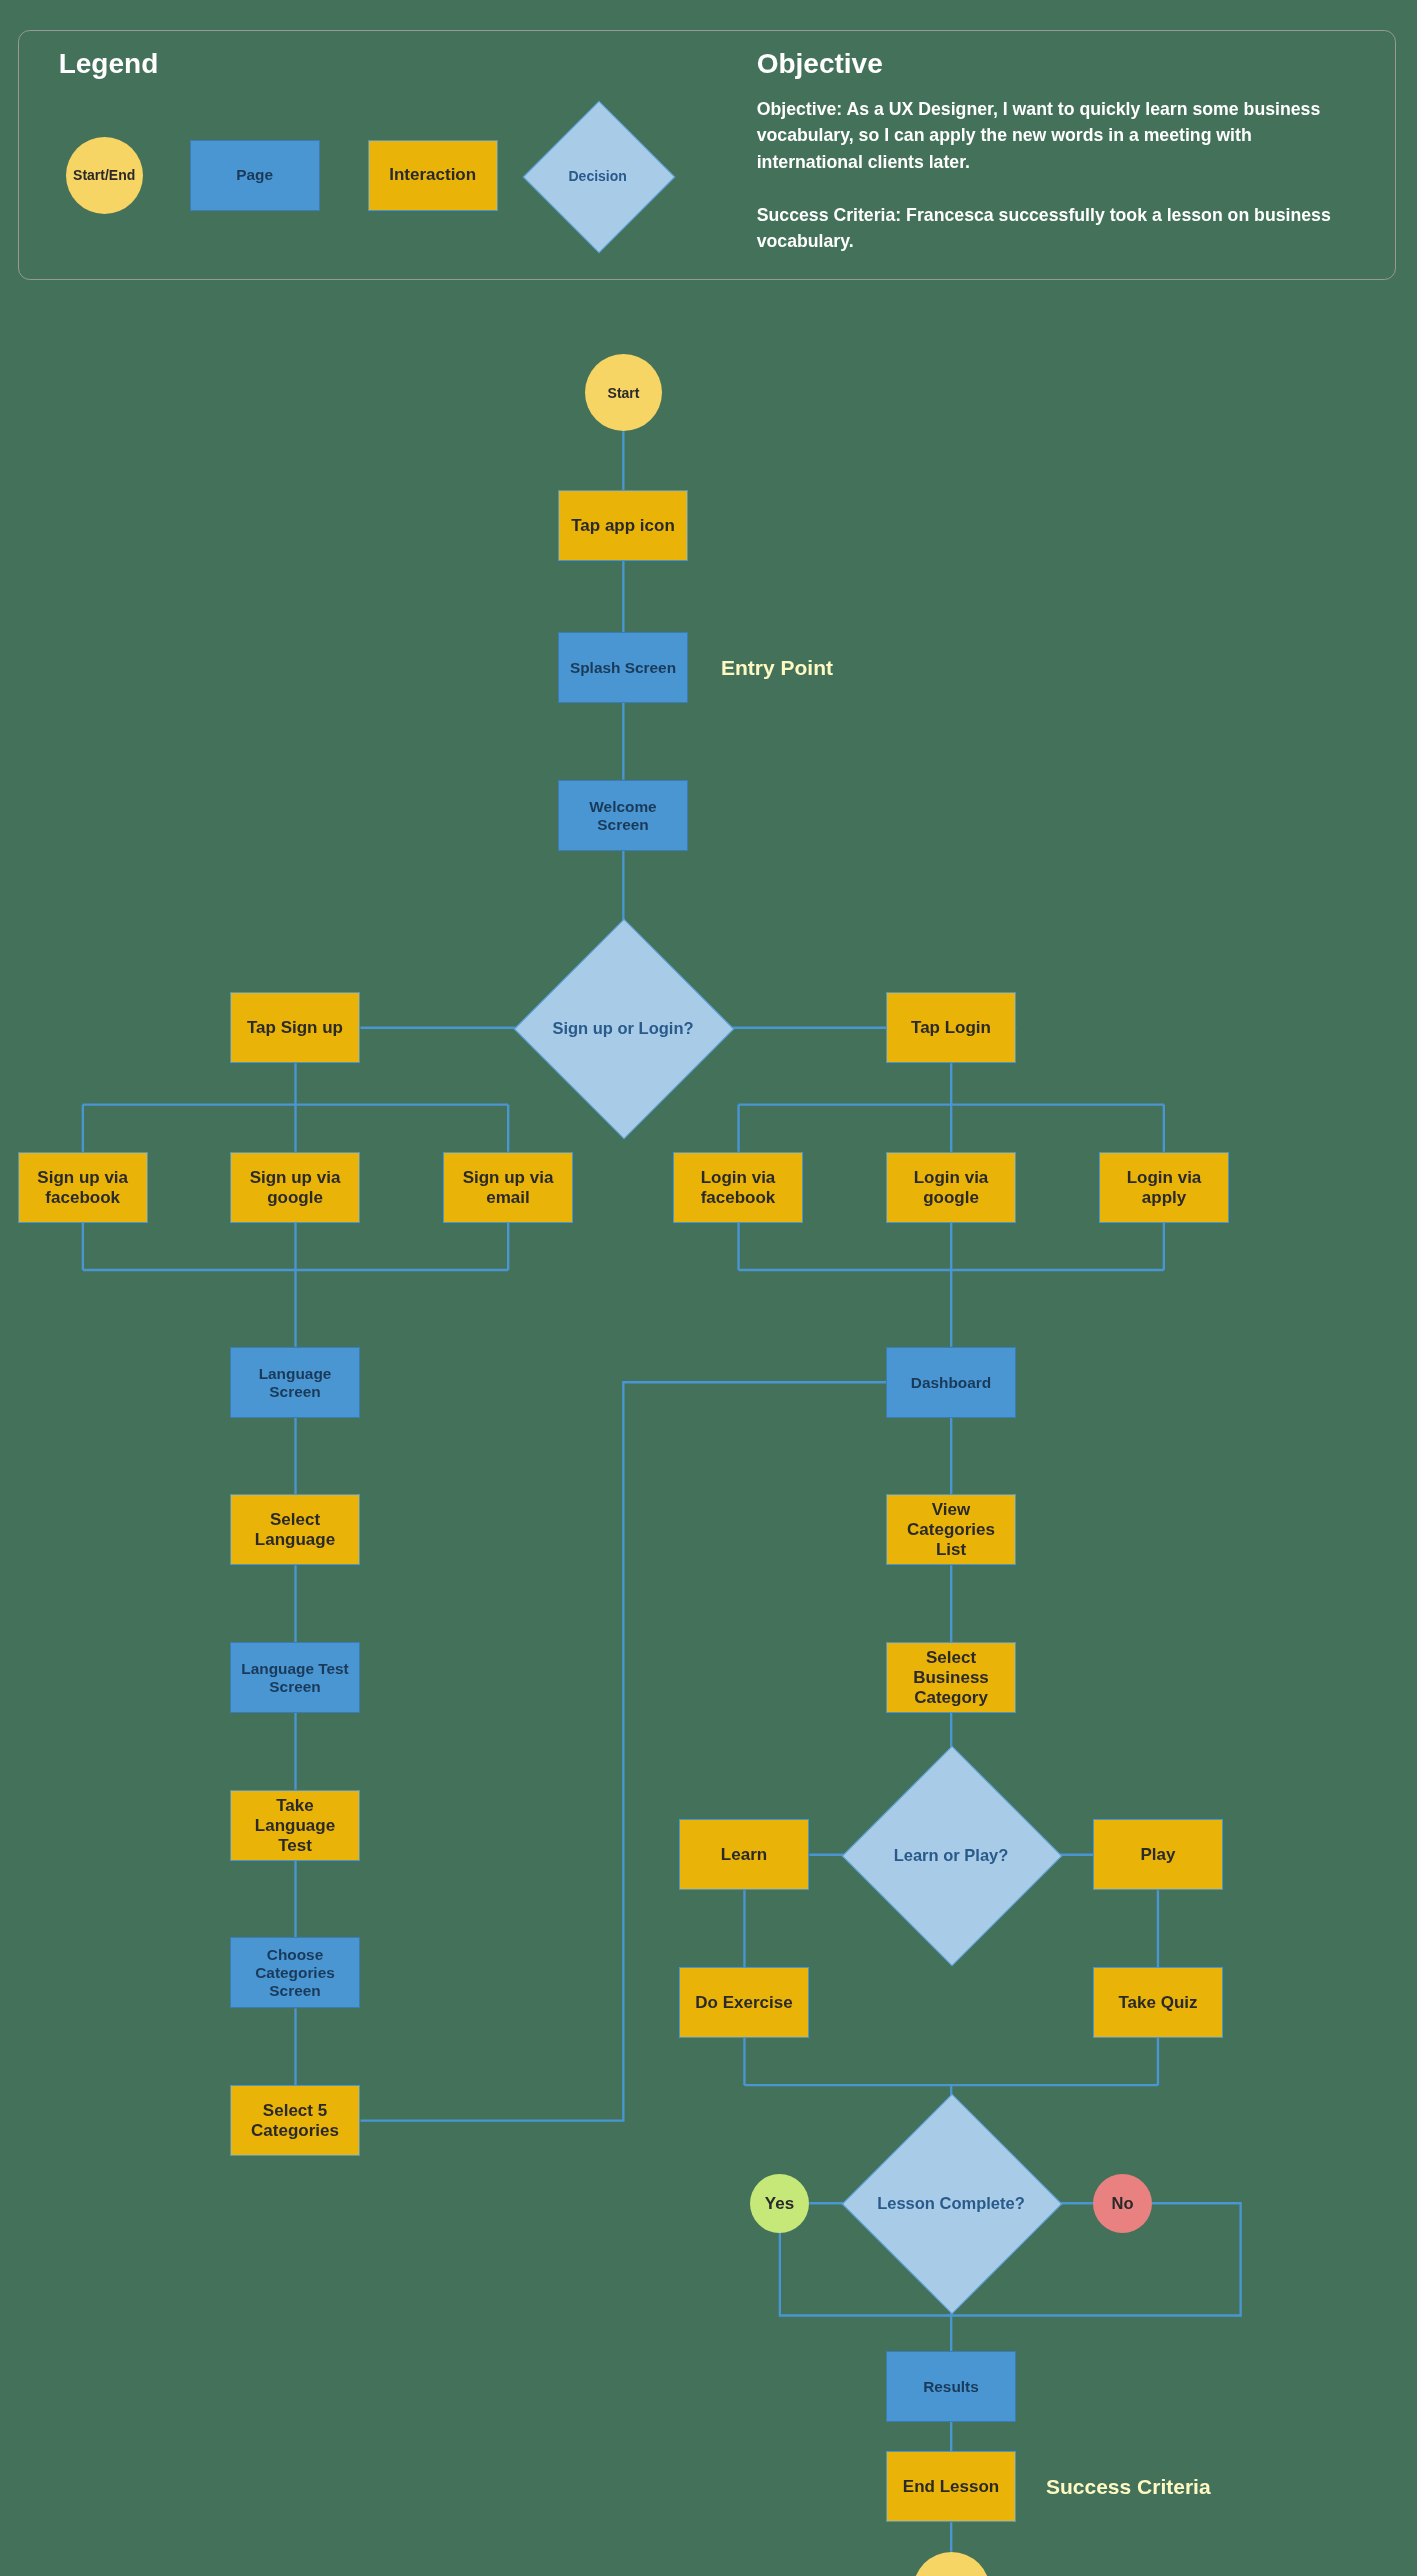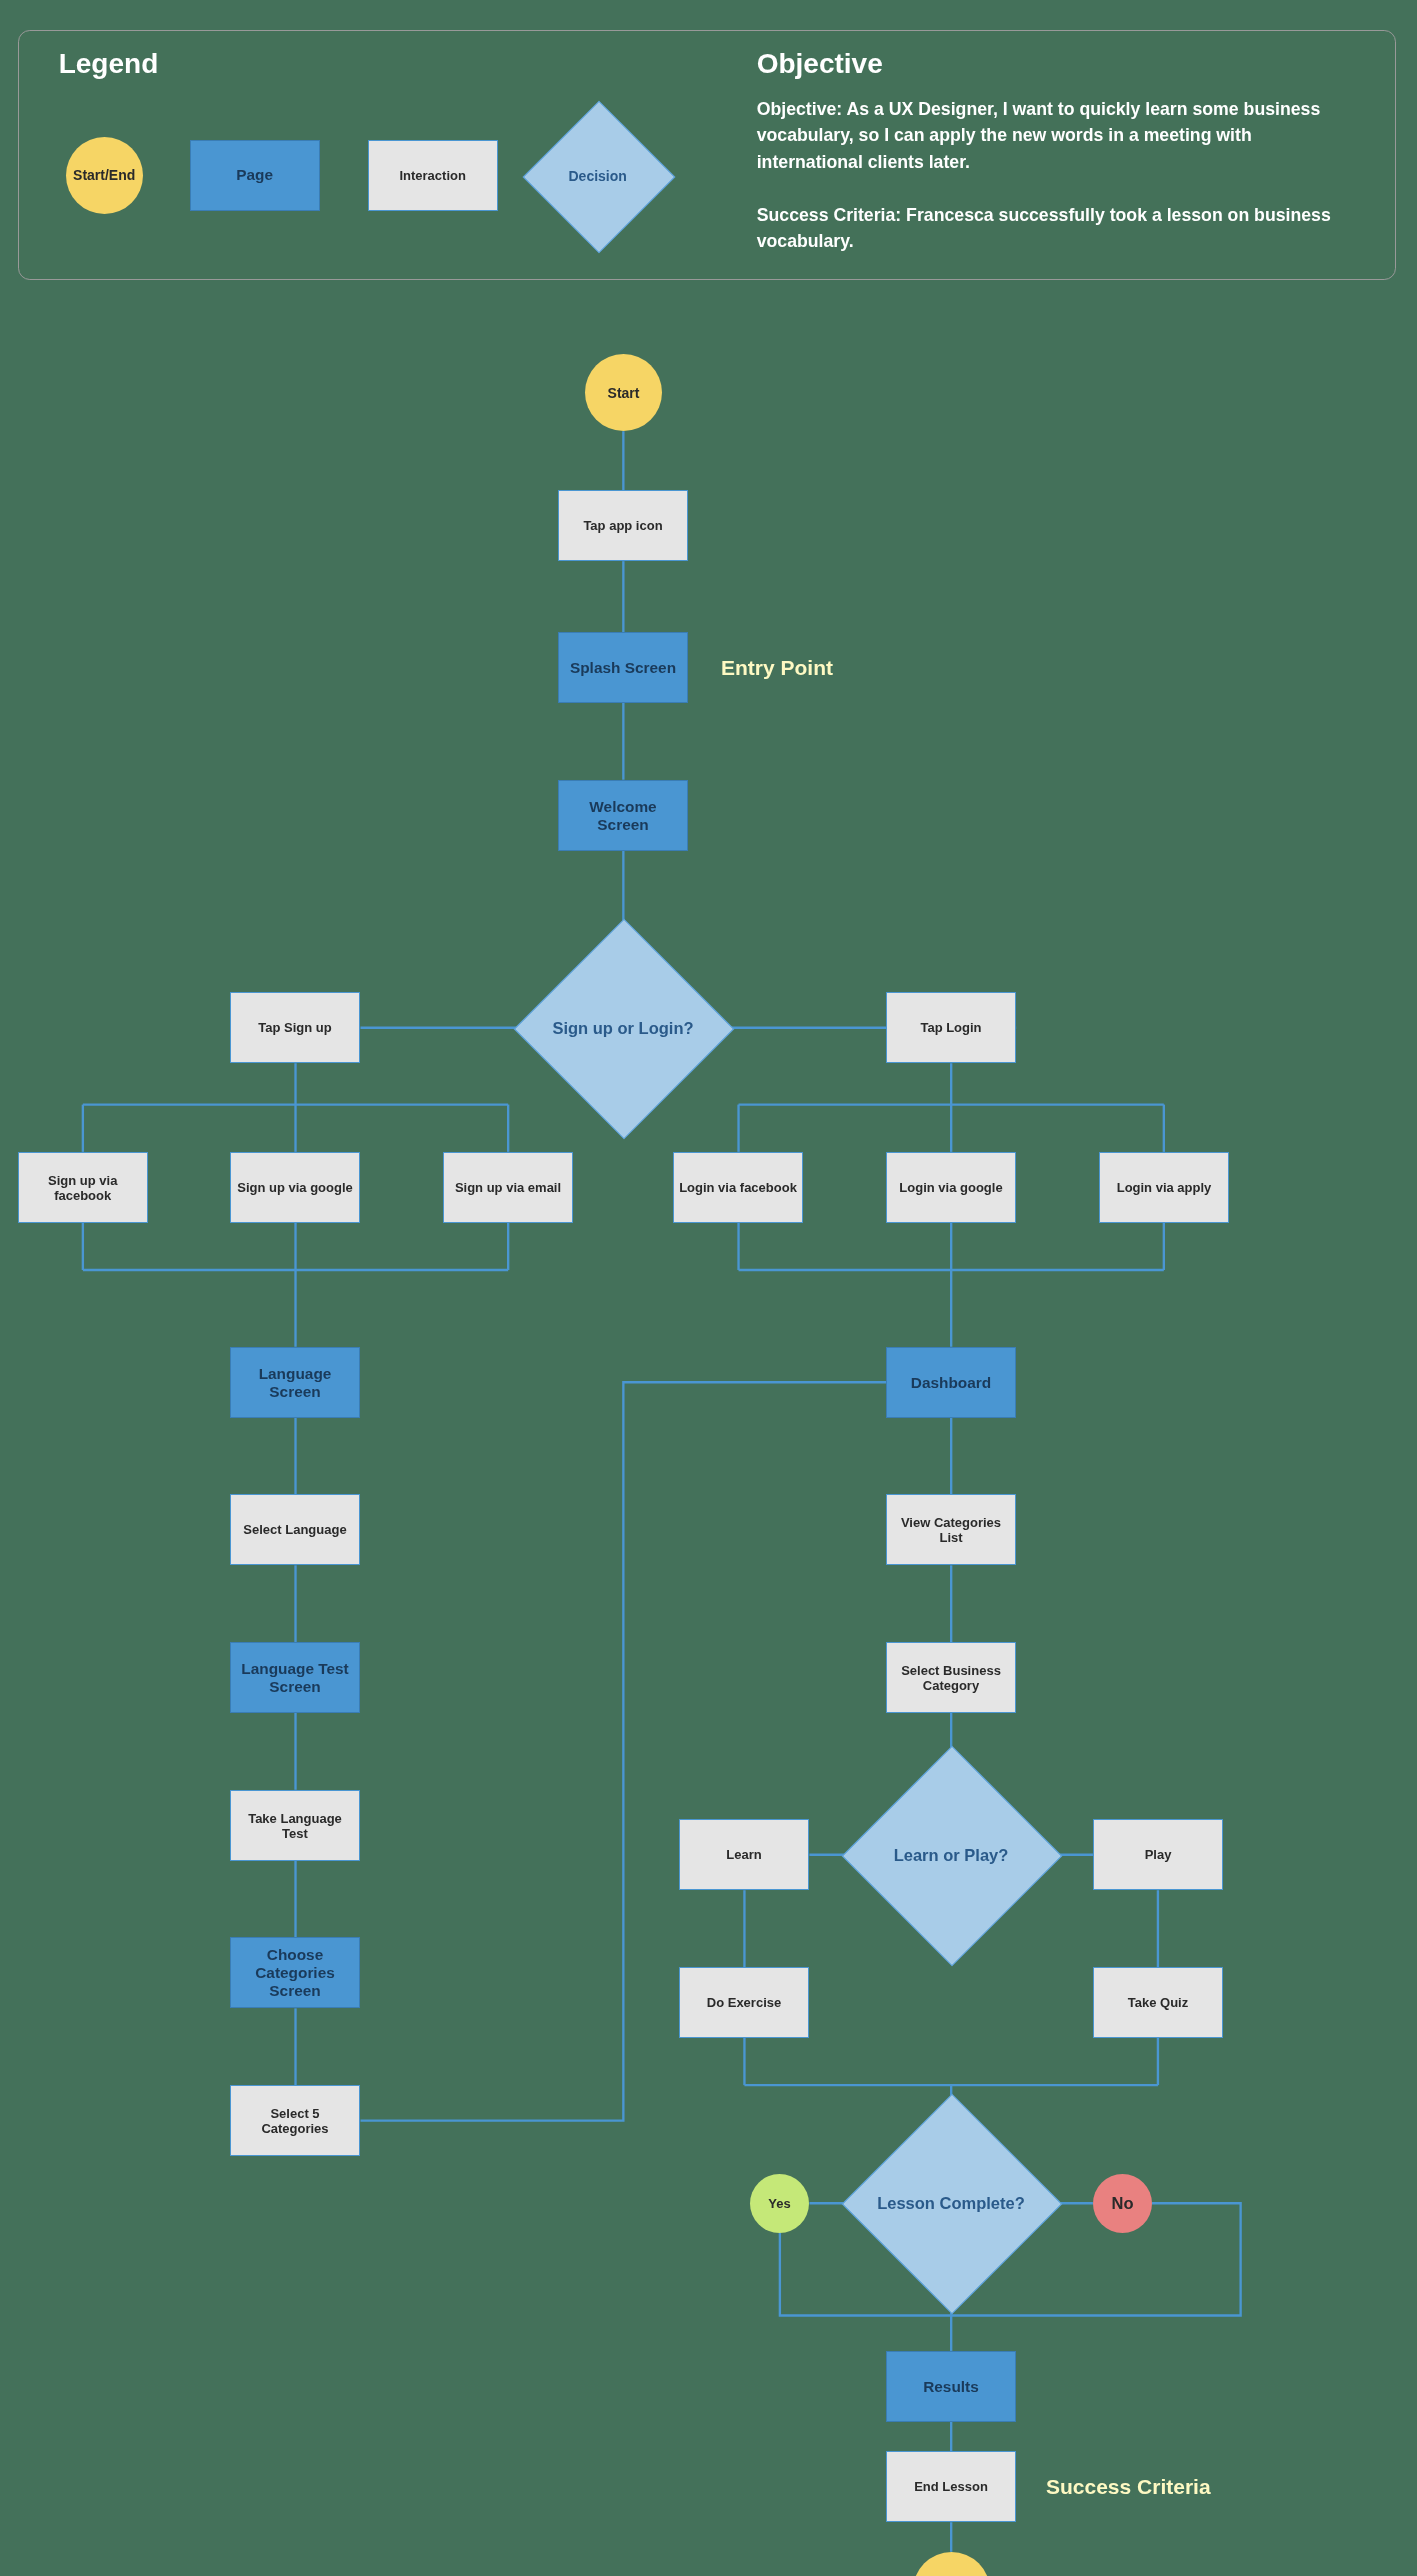--- a/index.html
+++ b/index.html
@@ -1,22 +1,22 @@
 <!DOCTYPE html>
 <html style="font-size:9.5px"><head>
 <meta charset="utf-8">
 <style>
 body{margin:0;background:#44715a;font-family:-apple-system,BlinkMacSystemFont,"Segoe UI",Arial,sans-serif;position:relative;width:1418px;height:2576px}
 .node{position:absolute;display:flex;align-items:center;justify-content:center;text-align:center;font-weight:600;box-sizing:border-box;padding:4.7px}
 .circle{border-radius:50%;width:77px;height:77px}
 .start{background:#f6d565;color:#2a2a2a;font-size:14px}
-.yes{background:#c5e878;color:#2a2a2a;font-size:13px;width:59px;height:59px}
+.yes{background:#c5e878;color:#2a2a2a;font-size:17px;width:59px;height:59px}
 .no{background:#e98180;color:#2a2a2a;font-size:16.5px;width:59px;height:59px}
 .page{background:#4a96d2;color:#1a3a5a;border:1.2px solid #3a7db5;font-size:15.4px;width:130px;height:71px}
-.interaction{background:#e5e5e5;color:#2a2a2a;border:1.8px solid #4a96d2;font-size:13px;width:130px;height:71px}
+.interaction{background:#eab308;color:#2a2a2a;border:1.8px solid #4a96d2;font-size:17px;width:130px;height:71px}
 .decision{position:absolute;width:106px;height:106px}
 .decision-bg{position:absolute;width:100%;height:100%;background:#a8cce8;border:1.2px solid #4a96d2;transform:rotate(45deg);top:0;left:0}
 .decision-label{position:absolute;width:100%;height:100%;display:flex;align-items:center;justify-content:center;text-align:center;font-weight:600;color:#2a5a8a;font-size:14px;z-index:1}
 .decision-big{width:154px;height:154px}
 .decision-big .decision-label{font-size:16.5px}
 .legend-box{position:absolute;top:29.5px;left:17.7px;width:1376px;height:248px;border:1.2px solid #999;border-radius:11.8px;background:rgba(68,113,90,0.3)}
 .legend-title{position:absolute;top:17.7px;left:40px;font-size:28px;font-weight:700;color:#ffffff}
 .obj-title{position:absolute;top:17.7px;left:738px;font-size:28px;font-weight:700;color:#fff}
 .obj-text{position:absolute;top:65px;left:738px;width:591px;font-size:17.7px;font-weight:700;color:#fff;line-height:1.5}
 .annotation{position:absolute;font-size:21px;font-weight:700;color:#fef9c3}

